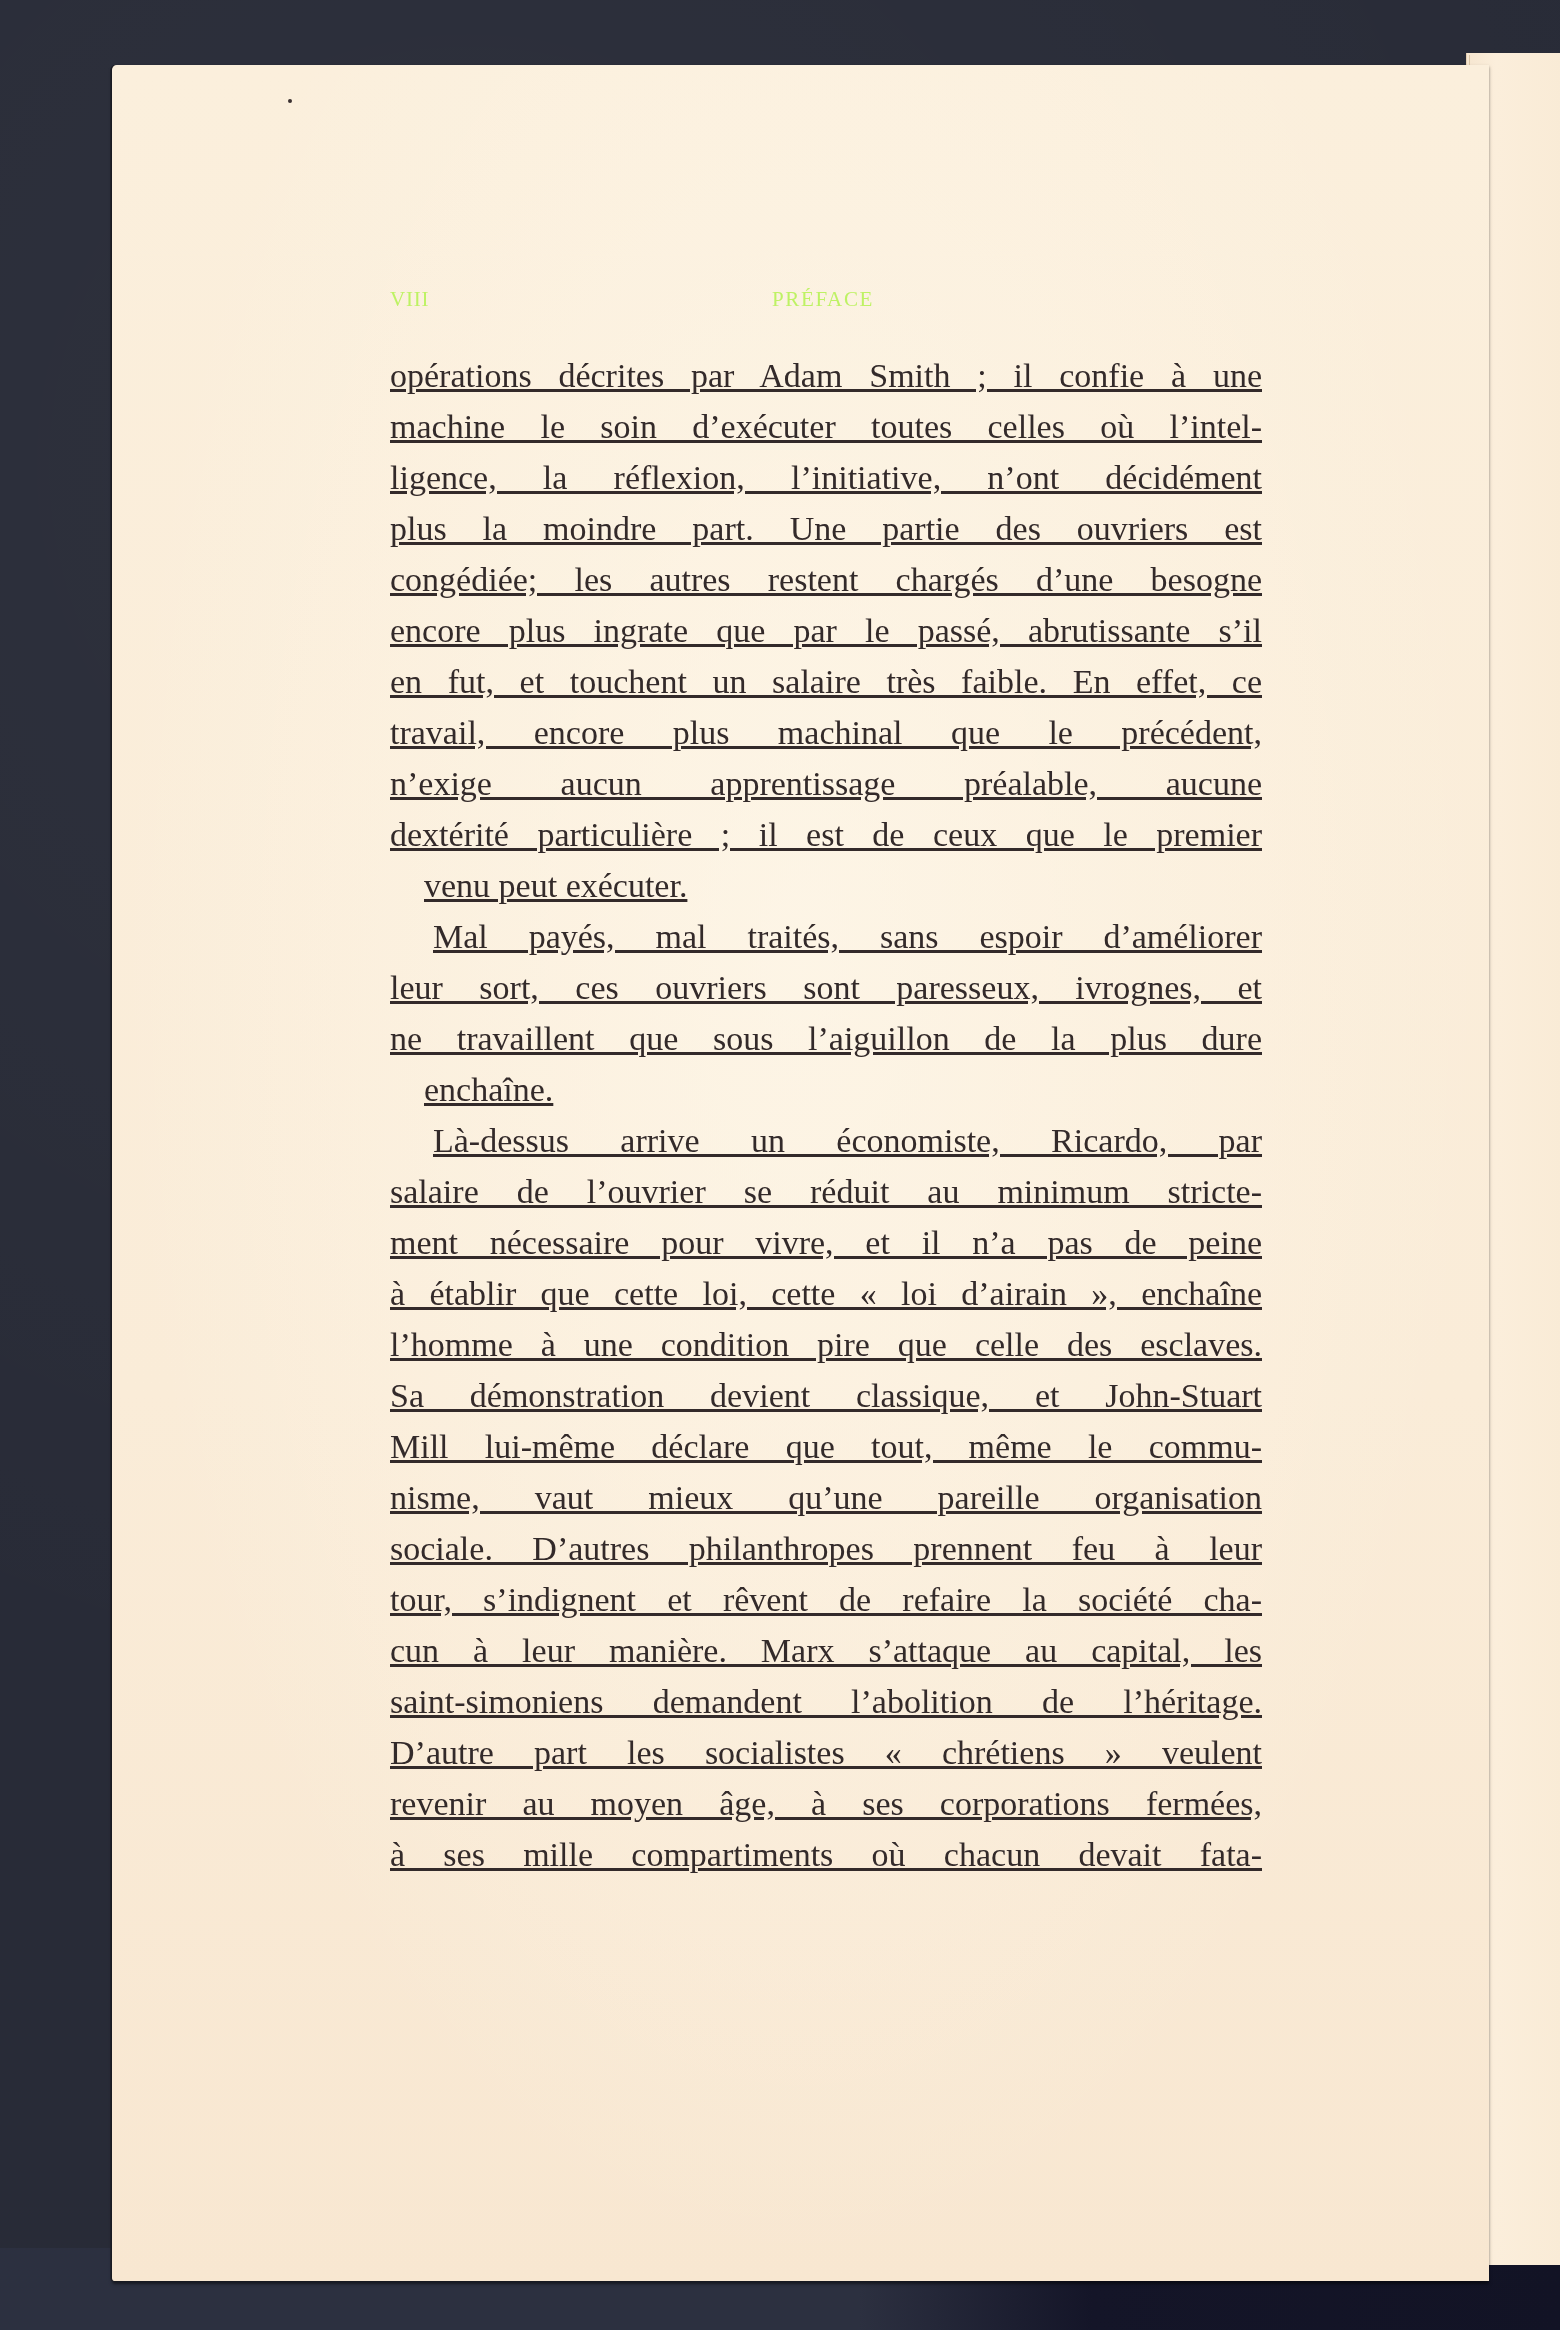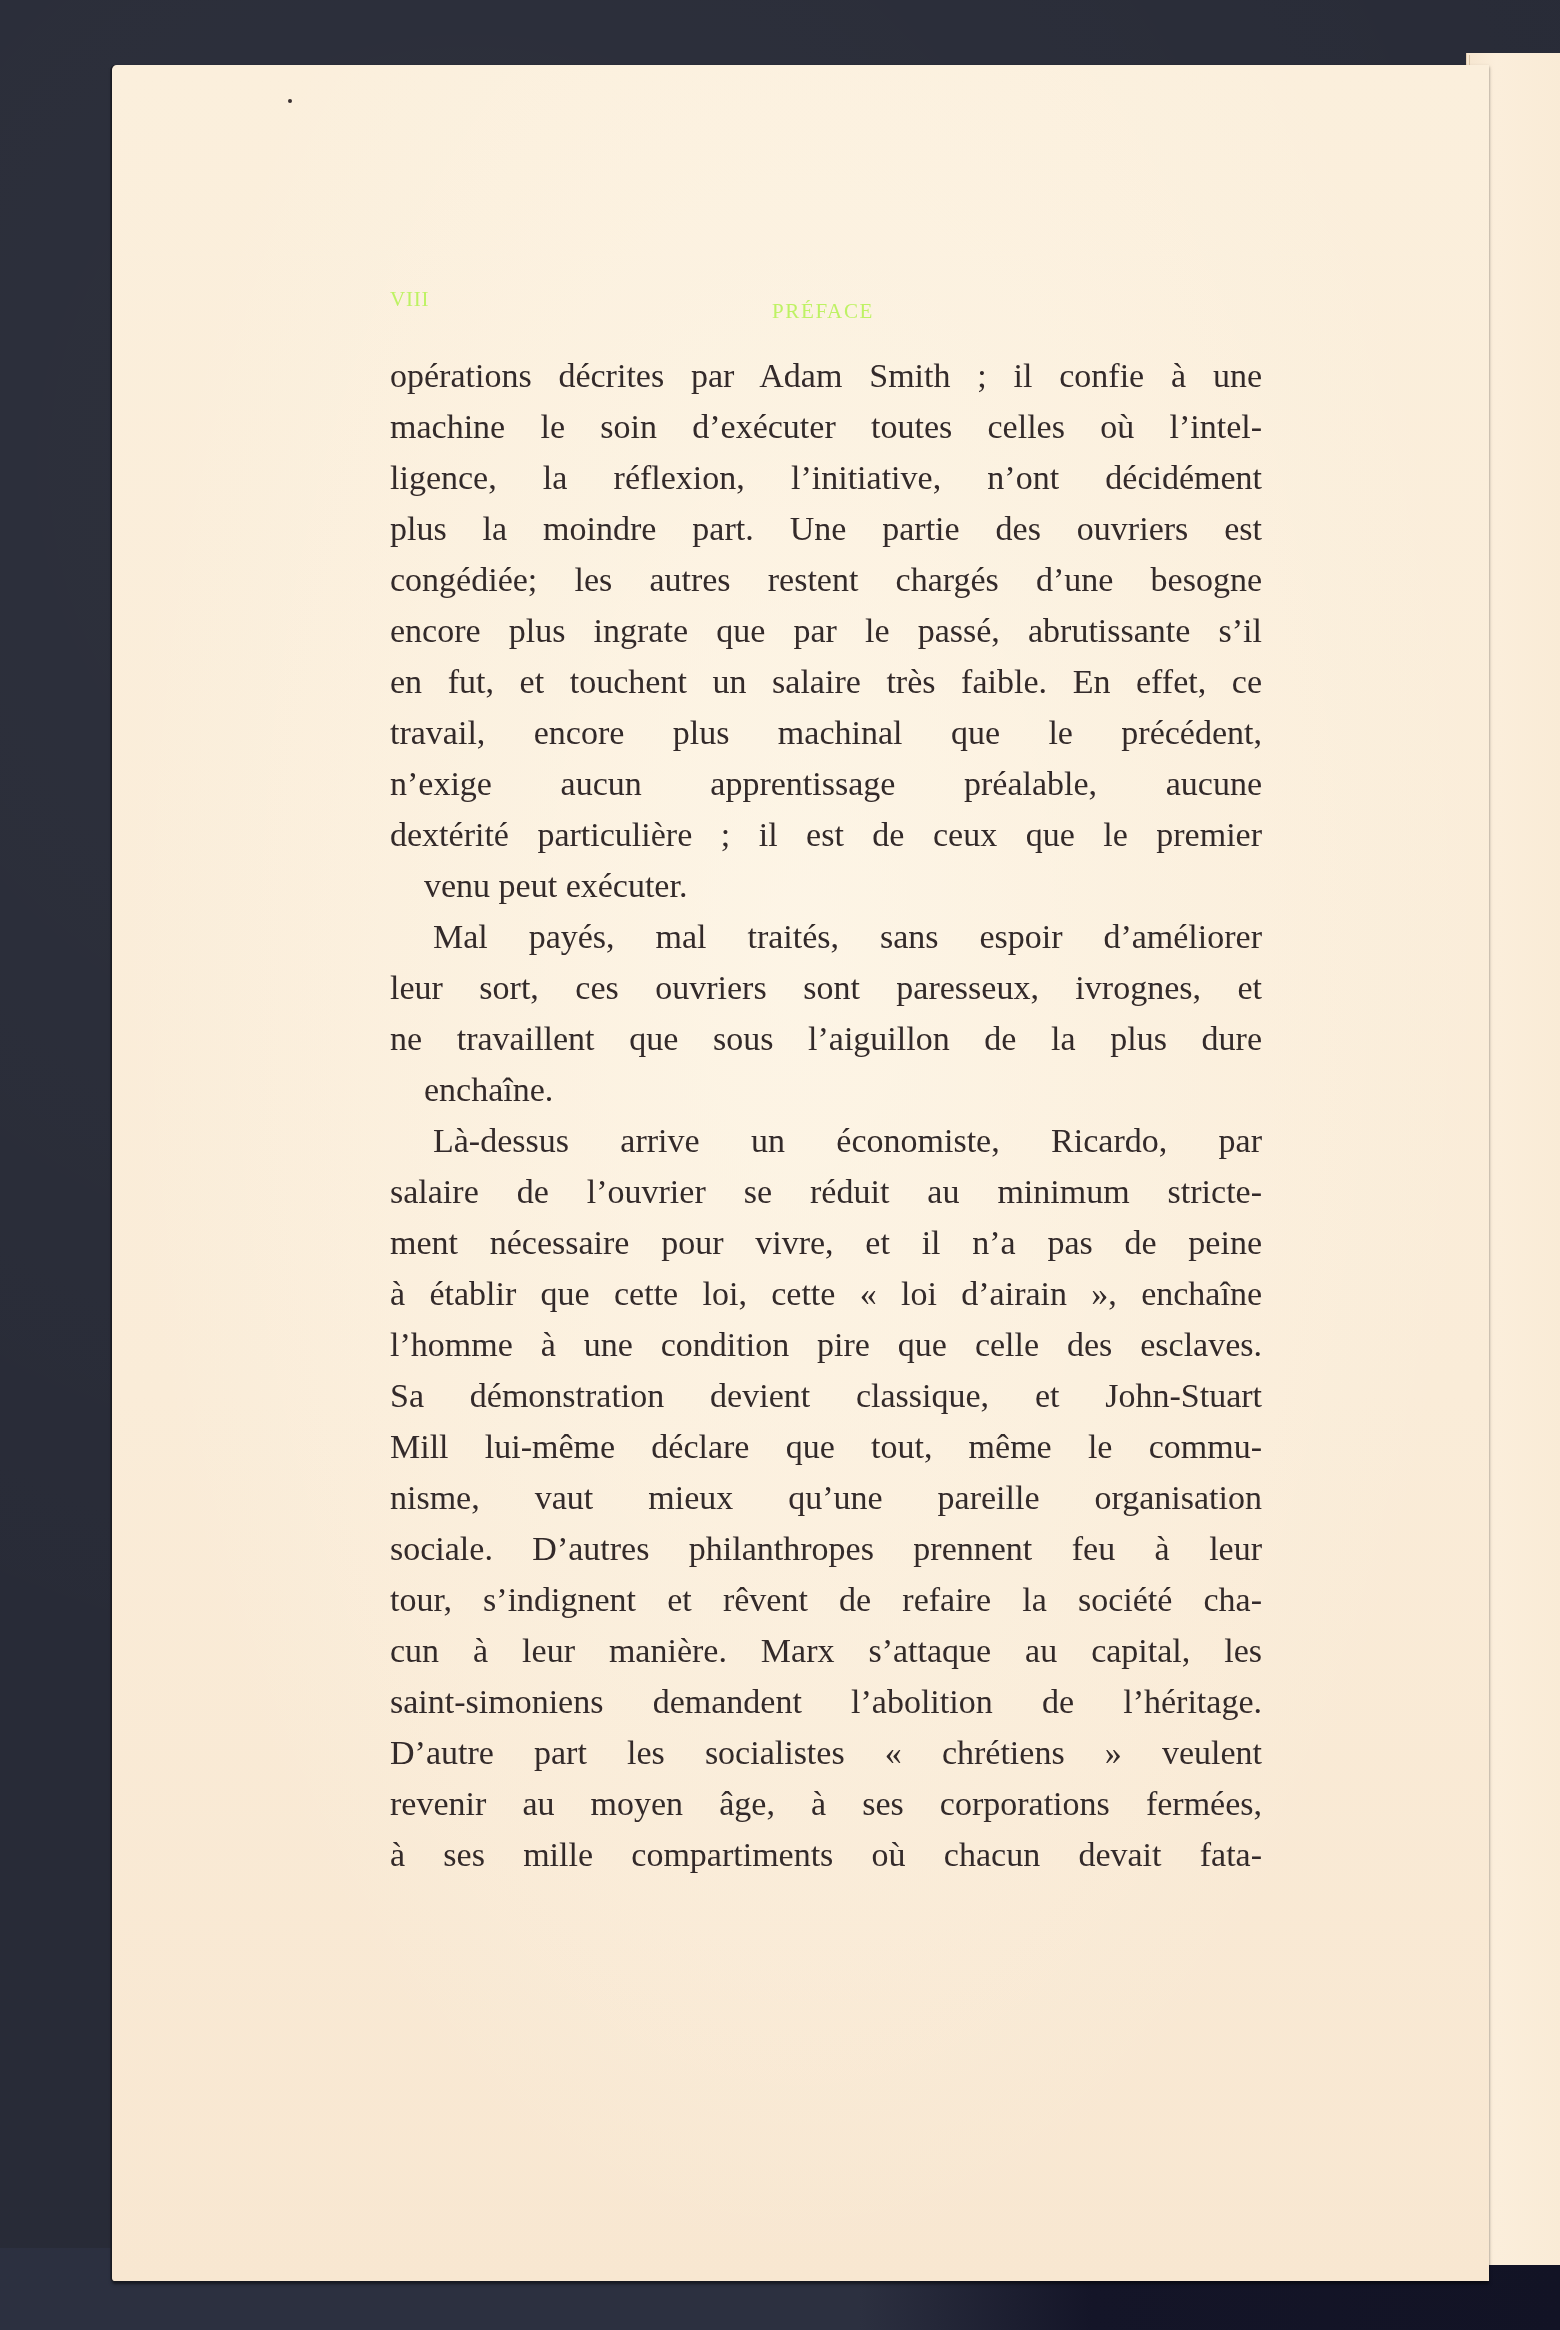--- a/index.html
+++ b/index.html
@@ -71,41 +71,42 @@
       left: 0;
       top: 0;
       font-size: 21px;
       letter-spacing: 0.8px;
     }
     .running-title {
       position: absolute;
       left: 0;
       width: 866px;
       text-align: center;
-      top: 12px;
+      top: 0;
       font-size: 21px;
       letter-spacing: 1.6px;
     }
     .body-text {
       position: absolute;
       left: 390px;
       top: 350px;
       width: 872px;
       font-family: "Liberation Serif", serif;
       font-size: 34px;
       line-height: 51px;
       color: #332a2a;
     }
     .line {
       display: block;
       white-space: nowrap;
       text-align: justify;
       text-align-last: justify;
       height: 51px;
       overflow: visible;
+      text-decoration: underline;
     }
     .line.last {
       text-align-last: left;
       margin-left: 34px;
     }
     .line.indent {
       padding-left: 43px;
     }
   </style>
 </head>

